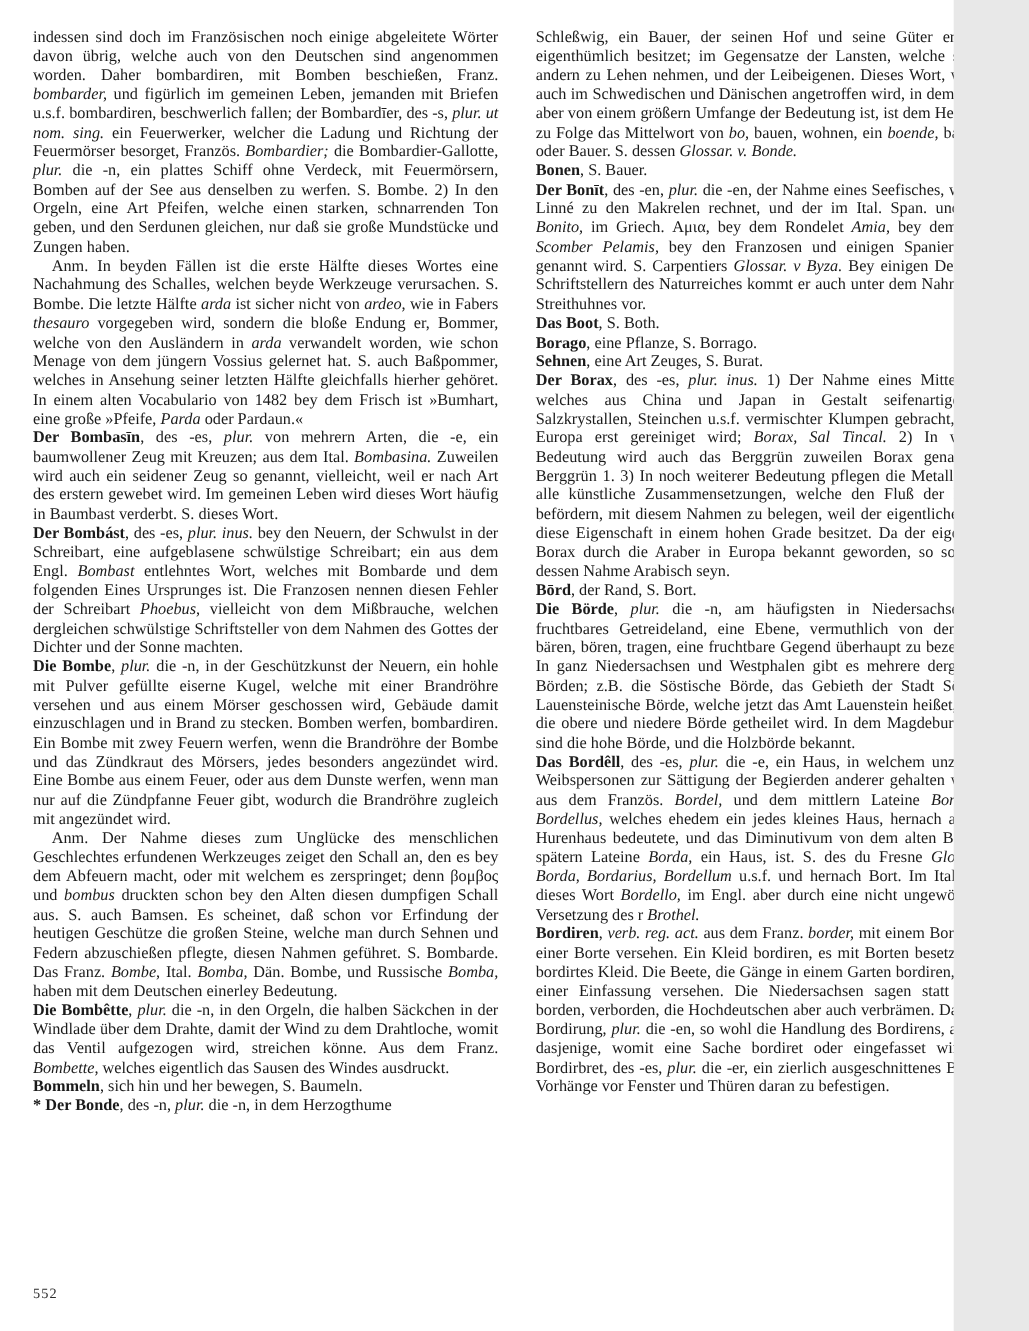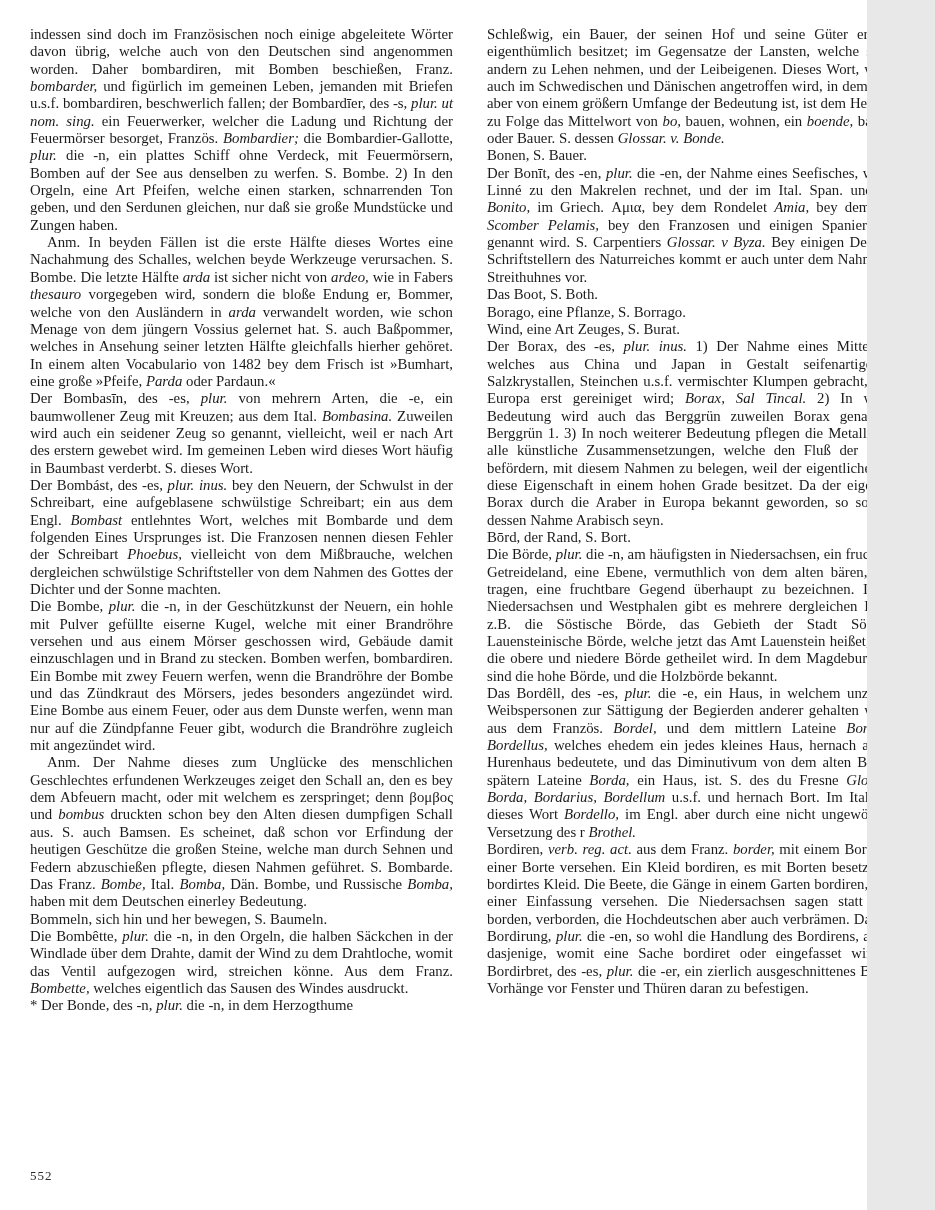--- a/index.html
+++ b/index.html
@@ -14,49 +14,49 @@
   .col{
     position:absolute;top:26px;
     font-size:14.8px;
     line-height:17.35px;
     text-align:justify;
   }
   .col-left{left:30px;width:423px;}
   .col-right{left:487px;width:425px;}
   .para{margin:0;padding:0;}
   .para.indent{text-indent:17px;}
-  .b{font-weight:normal;}
+  .b{font-weight:bold;}
   .i{font-style:italic;}
   .page-number{
     position:absolute;left:30px;top:1168px;
     font-size:13px;letter-spacing:1px;color:#2a2a2a;
   }
 </style>
 </head>
 <body>
 
 <div class="page">
   <div class="col col-left">
       <div class="para"><span>indessen sind doch im Französischen noch einige abgeleitete Wörter davon übrig, welche auch von den Deutschen sind angenommen worden. Daher bombardiren, mit Bomben beschießen, Franz. </span><span class="i">bombarder,</span><span> und figürlich im gemeinen Leben, jemanden mit Briefen u.s.f. bombardiren, beschwerlich fallen; der Bombardīer, des -s, </span><span class="i">plur. ut nom. sing.</span><span> ein Feuerwerker, welcher die Ladung und Richtung der Feuermörser besorget, Französ. </span><span class="i">Bombardier;</span><span> die Bombardier-Gallotte, </span><span class="i">plur.</span><span> die -n, ein plattes Schiff ohne Verdeck, mit Feuermörsern, Bomben auf der See aus denselben zu werfen. S. Bombe. 2) In den Orgeln, eine Art Pfeifen, welche einen starken, schnarrenden Ton geben, und den Serdunen gleichen, nur daß sie große Mundstücke und Zungen haben.</span></div>
       <div class="para indent"><span>Anm. In beyden Fällen ist die erste Hälfte dieses Wortes eine Nachahmung des Schalles, welchen beyde Werkzeuge verursachen. S. Bombe. Die letzte Hälfte </span><span class="i">arda</span><span> ist sicher nicht von </span><span class="i">ardeo,</span><span> wie in Fabers </span><span class="i">thesauro</span><span> vorgegeben wird, sondern die bloße Endung er, Bommer, welche von den Ausländern in </span><span class="i">arda</span><span> verwandelt worden, wie schon Menage von dem jüngern Vossius gelernet hat. S. auch Baßpommer, welches in Ansehung seiner letzten Hälfte gleichfalls hierher gehöret. In einem alten Vocabulario von 1482 bey dem Frisch ist »Bumhart, eine große »Pfeife, </span><span class="i">Parda</span><span> oder Pardaun.«</span></div>
       <div class="para"><span class="b">Der Bombasīn</span><span>, des -es, </span><span class="i">plur.</span><span> von mehrern Arten, die -e, ein baumwollener Zeug mit Kreuzen; aus dem Ital. </span><span class="i">Bombasina.</span><span> Zuweilen wird auch ein seidener Zeug so genannt, vielleicht, weil er nach Art des erstern gewebet wird. Im gemeinen Leben wird dieses Wort häufig in Baumbast verderbt. S. dieses Wort.</span></div>
       <div class="para"><span class="b">Der Bombást</span><span>, des -es, </span><span class="i">plur. inus.</span><span> bey den Neuern, der Schwulst in der Schreibart, eine aufgeblasene schwülstige Schreibart; ein aus dem Engl. </span><span class="i">Bombast</span><span> entlehntes Wort, welches mit Bombarde und dem folgenden Eines Ursprunges ist. Die Franzosen nennen diesen Fehler der Schreibart </span><span class="i">Phoebus,</span><span> vielleicht von dem Mißbrauche, welchen dergleichen schwülstige Schriftsteller von dem Nahmen des Gottes der Dichter und der Sonne machten.</span></div>
       <div class="para"><span class="b">Die Bombe</span><span>, </span><span class="i">plur.</span><span> die -n, in der Geschützkunst der Neuern, ein hohle mit Pulver gefüllte eiserne Kugel, welche mit einer Brandröhre versehen und aus einem Mörser geschossen wird, Gebäude damit einzuschlagen und in Brand zu stecken. Bomben werfen, bombardiren. Ein Bombe mit zwey Feuern werfen, wenn die Brandröhre der Bombe und das Zündkraut des Mörsers, jedes besonders angezündet wird. Eine Bombe aus einem Feuer, oder aus dem Dunste werfen, wenn man nur auf die Zündpfanne Feuer gibt, wodurch die Brandröhre zugleich mit angezündet wird.</span></div>
       <div class="para indent"><span>Anm. Der Nahme dieses zum Unglücke des menschlichen Geschlechtes erfundenen Werkzeuges zeiget den Schall an, den es bey dem Abfeuern macht, oder mit welchem es zerspringet; denn βομβος und </span><span class="i">bombus</span><span> druckten schon bey den Alten diesen dumpfigen Schall aus. S. auch Bamsen. Es scheinet, daß schon vor Erfindung der heutigen Geschütze die großen Steine, welche man durch Sehnen und Federn abzuschießen pflegte, diesen Nahmen geführet. S. Bombarde. Das Franz. </span><span class="i">Bombe,</span><span> Ital. </span><span class="i">Bomba,</span><span> Dän. Bombe, und Russische </span><span class="i">Bomba,</span><span> haben mit dem Deutschen einerley Bedeutung.</span></div>
+      <div class="para"><span class="b">Die Bombêtte</span><span>, </span><span class="i">plur.</span><span> die -n, in den Orgeln, die halben Säckchen in der Windlade über dem Drahte, damit der Wind zu dem Drahtloche, womit das Ventil aufgezogen wird, streichen könne. Aus dem Franz. </span><span class="i">Bombette,</span><span> welches eigentlich das Sausen des Windes ausdruckt.</span></div>
       <div class="para"><span class="b">Bommeln</span><span>, sich hin und her bewegen, S. Baumeln.</span></div>
-      <div class="para"><span class="b">Die Bombêtte</span><span>, </span><span class="i">plur.</span><span> die -n, in den Orgeln, die halben Säckchen in der Windlade über dem Drahte, damit der Wind zu dem Drahtloche, womit das Ventil aufgezogen wird, streichen könne. Aus dem Franz. </span><span class="i">Bombette,</span><span> welches eigentlich das Sausen des Windes ausdruckt.</span></div>
       <div class="para"><span class="b">* Der Bonde</span><span>, des -n, </span><span class="i">plur.</span><span> die -n, in dem Herzogthume</span></div>
     </div>
   <div class="col col-right">
       <div class="para"><span>Schleßwig, ein Bauer, der seinen Hof und seine Güter erb- und eigenthümlich besitzet; im Gegensatze der Lansten, welche sie von andern zu Lehen nehmen, und der Leibeigenen. Dieses Wort, welches auch im Schwedischen und Dänischen angetroffen wird, in dem erstern aber von einem größern Umfange der Bedeutung ist, ist dem Herrn Ihre zu Folge das Mittelwort von </span><span class="i">bo,</span><span> bauen, wohnen, ein </span><span class="i">boende,</span><span> bauender oder Bauer. S. dessen </span><span class="i">Glossar. v. Bonde.</span></div>
       <div class="para"><span class="b">Bonen</span><span>, S. Bauer.</span></div>
       <div class="para"><span class="b">Der Bonīt</span><span>, des -en, </span><span class="i">plur.</span><span> die -en, der Nahme eines Seefisches, welchen Linné zu den Makrelen rechnet, und der im Ital. Span. und Engl. </span><span class="i">Bonito,</span><span> im Griech. Αμια, bey dem Rondelet </span><span class="i">Amia,</span><span> bey dem Linné </span><span class="i">Scomber Pelamis,</span><span> bey den Franzosen und einigen Spaniern </span><span class="i">Byza</span><span> genannt wird. S. Carpentiers </span><span class="i">Glossar. v Byza.</span><span> Bey einigen Deutschen Schriftstellern des Naturreiches kommt er auch unter dem Nahmen des Streithuhnes vor.</span></div>
       <div class="para"><span class="b">Das Boot</span><span>, S. Both.</span></div>
       <div class="para"><span class="b">Borago</span><span>, eine Pflanze, S. Borrago.</span></div>
-      <div class="para"><span class="b">Wind</span><span>, eine Art Zeuges, S. Burat.</span></div>
+      <div class="para"><span class="b">Sehnen</span><span>, eine Art Zeuges, S. Burat.</span></div>
       <div class="para"><span class="b">Der Borax</span><span>, des -es, </span><span class="i">plur. inus.</span><span> 1) Der Nahme eines Mittelsalzes, welches aus China und Japan in Gestalt seifenartiger mit Salzkrystallen, Steinchen u.s.f. vermischter Klumpen gebracht, und in Europa erst gereiniget wird; </span><span class="i">Borax, Sal Tincal.</span><span> 2) In weiterer Bedeutung wird auch das Berggrün zuweilen Borax genannt, S. Berggrün 1. 3) In noch weiterer Bedeutung pflegen die Metallarbeiter alle künstliche Zusammensetzungen, welche den Fluß der Metalle befördern, mit diesem Nahmen zu belegen, weil der eigentliche Borax diese Eigenschaft in einem hohen Grade besitzet. Da der eigentliche Borax durch die Araber in Europa bekannt geworden, so soll auch dessen Nahme Arabisch seyn.</span></div>
       <div class="para"><span class="b">Bōrd</span><span>, der Rand, S. Bort.</span></div>
       <div class="para"><span class="b">Die Börde</span><span>, </span><span class="i">plur.</span><span> die -n, am häufigsten in Niedersachsen, ein fruchtbares Getreideland, eine Ebene, vermuthlich von dem alten bären, bören, tragen, eine fruchtbare Gegend überhaupt zu bezeichnen. In ganz Niedersachsen und Westphalen gibt es mehrere dergleichen Börden; z.B. die Söstische Börde, das Gebieth der Stadt Söst, die Lauensteinische Börde, welche jetzt das Amt Lauenstein heißet, und in die obere und niedere Börde getheilet wird. In dem Magdeburgischen sind die hohe Börde, und die Holzbörde bekannt.</span></div>
       <div class="para"><span class="b">Das Bordêll</span><span>, des -es, </span><span class="i">plur.</span><span> die -e, ein Haus, in welchem unzüchtige Weibspersonen zur Sättigung der Begierden anderer gehalten werden; aus dem Französ. </span><span class="i">Bordel,</span><span> und dem mittlern Lateine </span><span class="i">Bordellum, Bordellus,</span><span> welches ehedem ein jedes kleines Haus, hernach aber ein Hurenhaus bedeutete, und das Diminutivum von dem alten Bord, im spätern Lateine </span><span class="i">Borda,</span><span> ein Haus, ist. S. des du Fresne </span><span class="i">Glossar. v. Borda, Bordarius, Bordellum</span><span> u.s.f. und hernach Bort. Im Ital. lautet dieses Wort </span><span class="i">Bordello,</span><span> im Engl. aber durch eine nicht ungewöhnliche Versetzung des r </span><span class="i">Brothel.</span></div>
       <div class="para"><span class="b">Bordiren</span><span>, </span><span class="i">verb. reg. act.</span><span> aus dem Franz. </span><span class="i">border,</span><span> mit einem Borte, oder einer Borte versehen. Ein Kleid bordiren, es mit Borten besetzen. Ein bordirtes Kleid. Die Beete, die Gänge in einem Garten bordiren, sie mit einer Einfassung versehen. Die Niedersachsen sagen statt dessen borden, verborden, die Hochdeutschen aber auch verbrämen. Daher die Bordirung, </span><span class="i">plur.</span><span> die -en, so wohl die Handlung des Bordirens, als auch dasjenige, womit eine Sache bordiret oder eingefasset wird; das Bordirbret, des -es, </span><span class="i">plur.</span><span> die -er, ein zierlich ausgeschnittenes Bret, die Vorhänge vor Fenster und Thüren daran zu befestigen.</span></div>
     </div>
   <div class="page-number">552</div>
 </div>
 
 </body></html>

